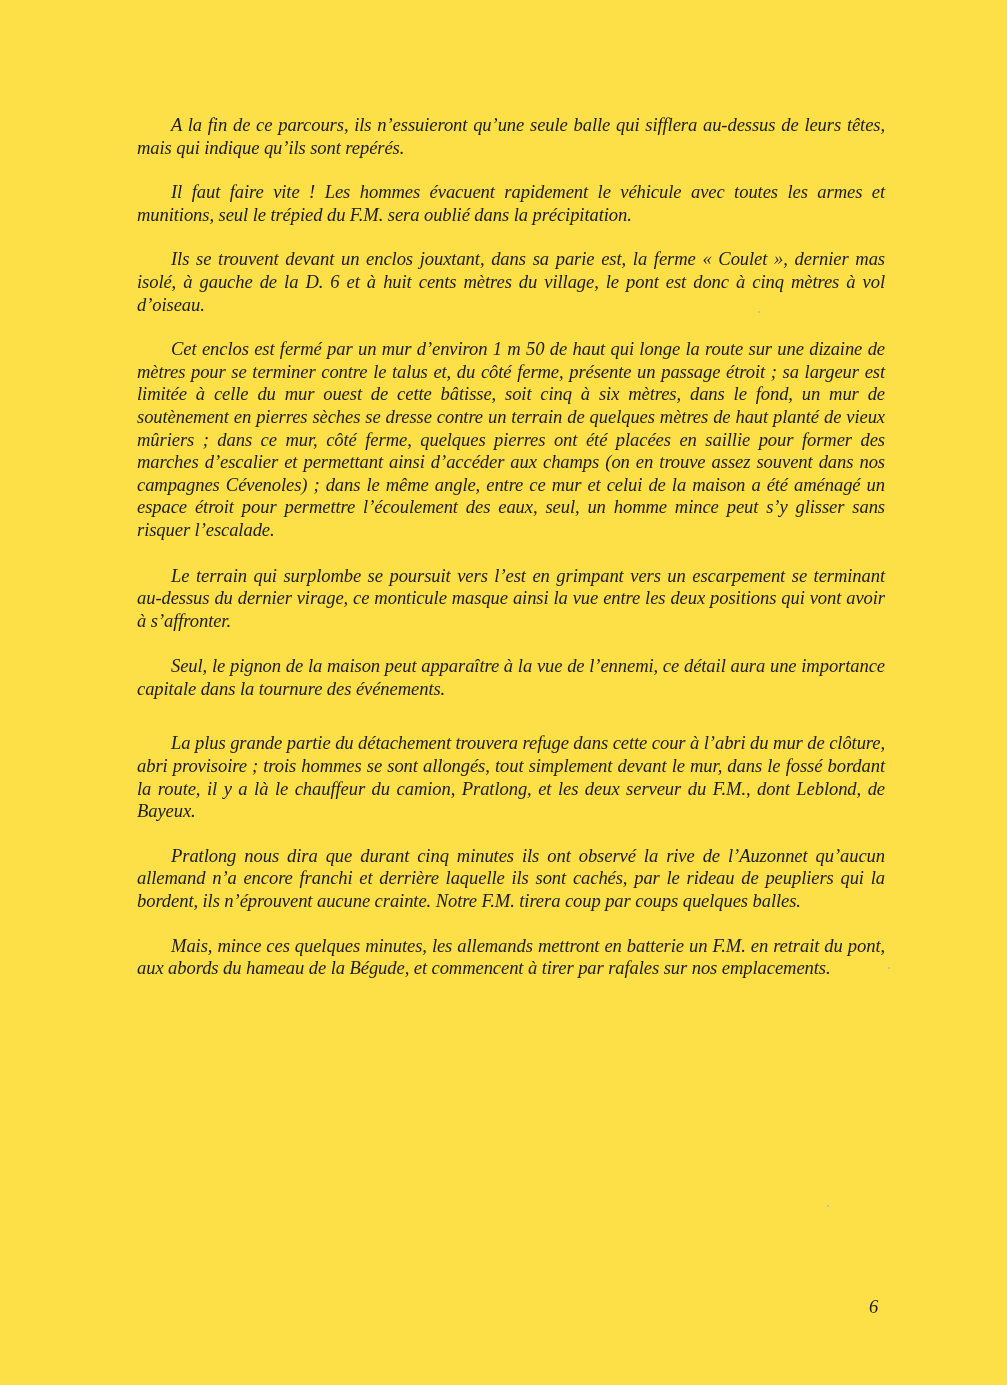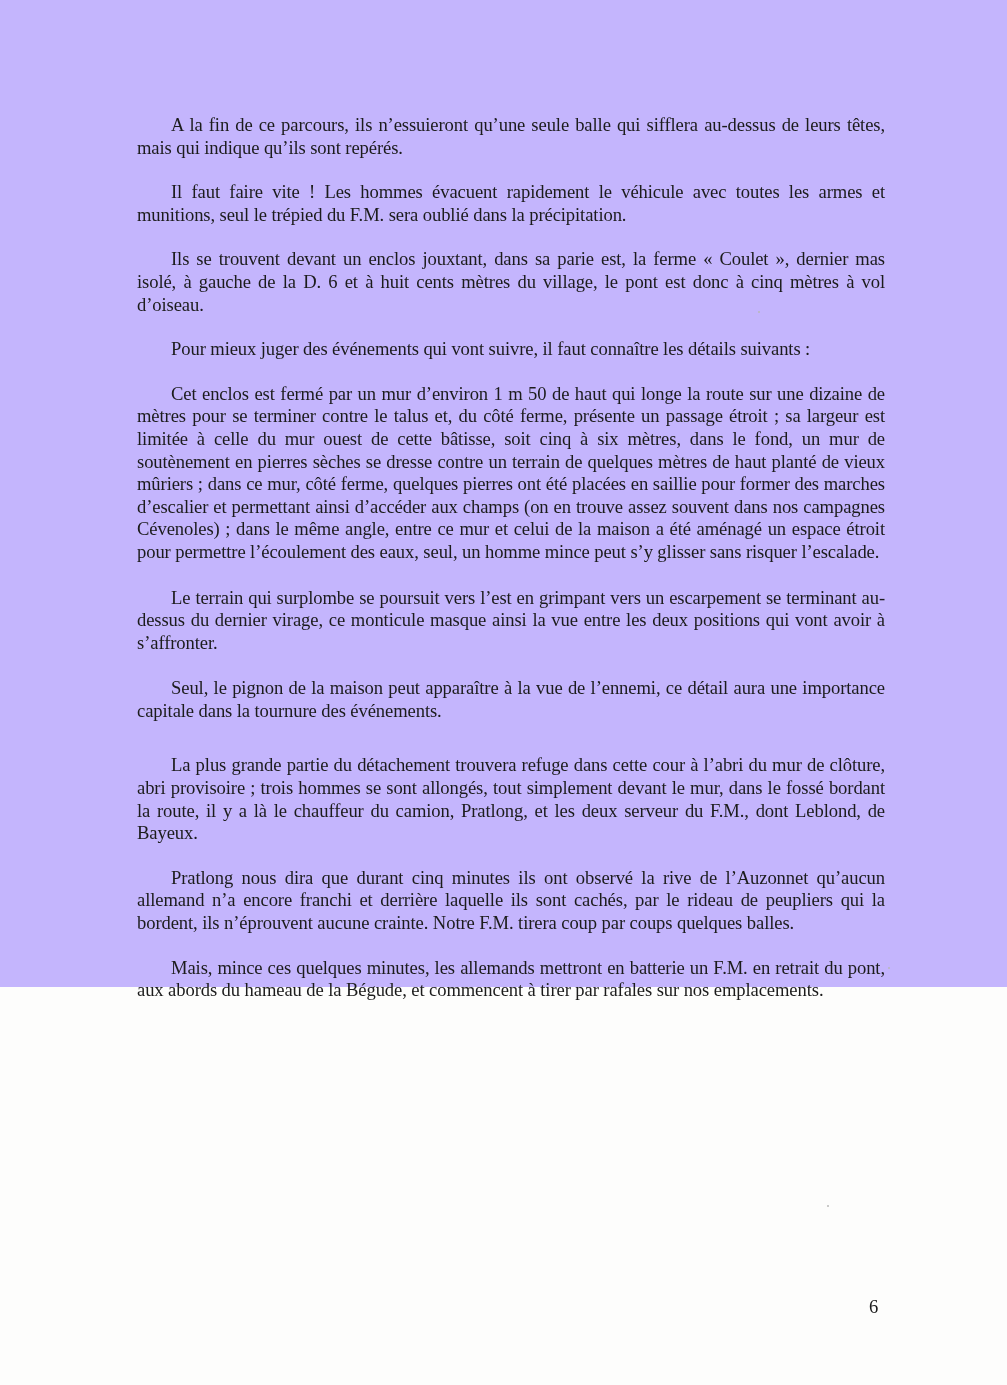--- a/index.html
+++ b/index.html
@@ -12,22 +12,23 @@
       height: 1385px;
       position: relative;
       overflow: hidden;
       font-family: "Liberation Serif", "DejaVu Serif", serif;
       color: #1c1c1c;
     }
     .page {
       position: absolute;
       left: 0; top: 0;
       width: 1007px;
-      height: 987px;
-      background: #c4b5fd;
+      height: 1385px;
+      background: #fde047;
+      font-style: italic;
     }
     .body-text {
       position: absolute;
       left: 137px;
       top: 114px;
       width: 748px;
     }
     .para {
       margin: 0;
       font-size: 18.6px;
@@ -65,21 +66,20 @@
   </style>
 </head>
 <body>
 
 <div class="page">
 
   <div class="body-text">
     <p class="para p0">A la fin de ce parcours, ils n’essuieront qu’une seule balle qui sifflera au-dessus de leurs têtes, mais qui indique qu’ils sont repérés.</p>
     <p class="para p1">Il faut faire vite ! Les hommes évacuent rapidement le véhicule avec toutes les armes et munitions, seul le trépied du F.M. sera oublié dans la précipitation.</p>
     <p class="para p2">Ils se trouvent devant un enclos jouxtant, dans sa parie est, la ferme « Coulet », dernier mas isolé, à gauche de la D. 6 et à huit cents mètres du village, le pont est donc à cinq mètres à vol d’oiseau.</p>
-    <p class="para p3">Pour mieux juger des événements qui vont suivre, il faut connaître les détails suivants :</p>
     <p class="para p4">Cet enclos est fermé par un mur d’environ 1 m 50 de haut qui longe la route sur une dizaine de mètres pour se terminer contre le talus et, du côté ferme, présente un passage étroit ; sa largeur est limitée à celle du mur ouest de cette bâtisse, soit cinq à six mètres, dans le fond, un mur de soutènement en pierres sèches se dresse contre un terrain de quelques mètres de haut planté de vieux mûriers ; dans ce mur, côté ferme, quelques pierres ont été placées en saillie pour former des marches d’escalier et permettant ainsi d’accéder aux champs (on en trouve assez souvent dans nos campagnes Cévenoles) ; dans le même angle, entre ce mur et celui de la maison a été aménagé un espace étroit pour permettre l’écoulement des eaux, seul, un homme mince peut s’y glisser sans risquer l’escalade.</p>
     <p class="para p5">Le terrain qui surplombe se poursuit vers l’est en grimpant vers un escarpement se terminant au-dessus du dernier virage, ce monticule masque ainsi la vue entre les deux positions qui vont avoir à s’affronter.</p>
     <p class="para p6">Seul, le pignon de la maison peut apparaître à la vue de l’ennemi, ce détail aura une importance capitale dans la tournure des événements.</p>
     <p class="para p7">La plus grande partie du détachement trouvera refuge dans cette cour à l’abri du mur de clôture, abri provisoire ; trois hommes se sont allongés, tout simplement devant le mur, dans le fossé bordant la route, il y a là le chauffeur du camion, Pratlong, et les deux serveur du F.M., dont Leblond, de Bayeux.</p>
     <p class="para p8">Pratlong nous dira que durant cinq minutes ils ont observé la rive de l’Auzonnet qu’aucun allemand n’a encore franchi et derrière laquelle ils sont cachés, par le rideau de peupliers qui la bordent, ils n’éprouvent aucune crainte. Notre F.M. tirera coup par coups quelques balles.</p>
     <p class="para p9">Mais, mince ces quelques minutes, les allemands mettront en batterie un F.M. en retrait du pont, aux abords du hameau de la Bégude, et commencent à tirer par rafales sur nos emplacements.</p>
   </div>
 
   <div class="page-number">6</div>
 

